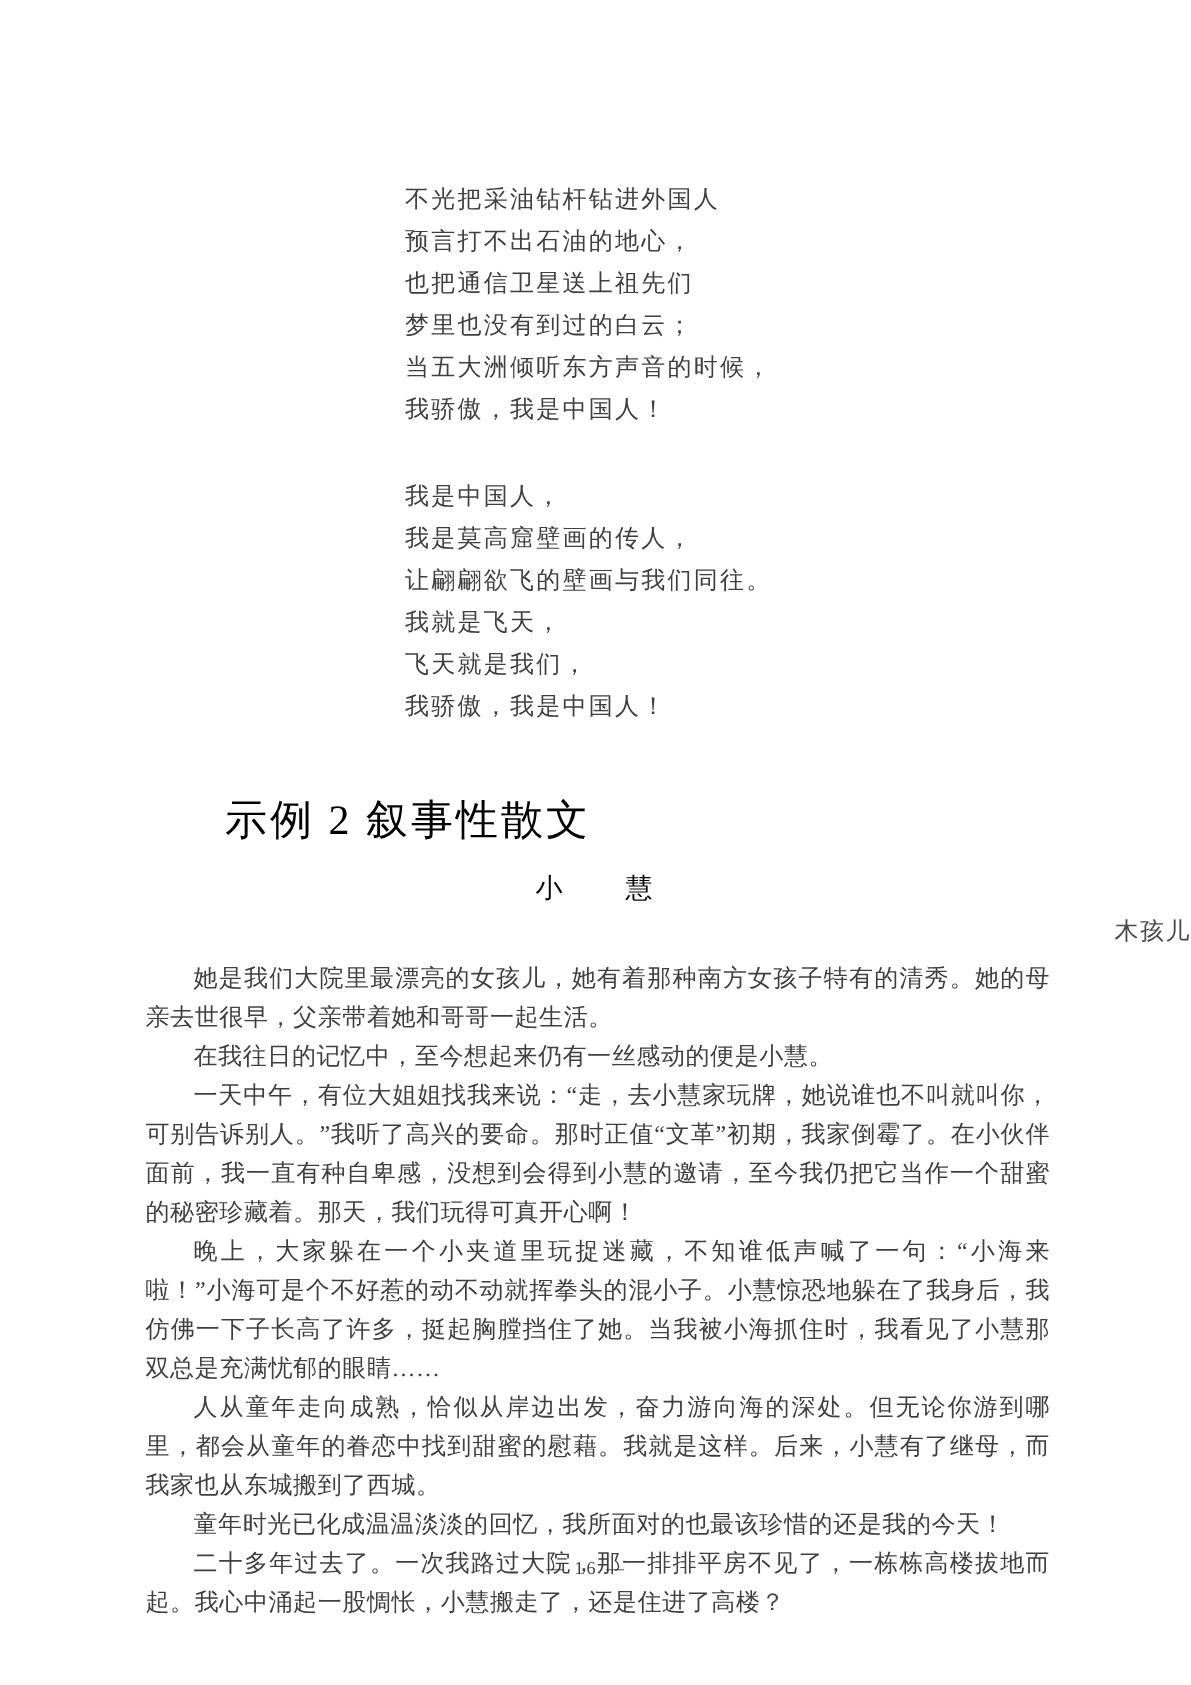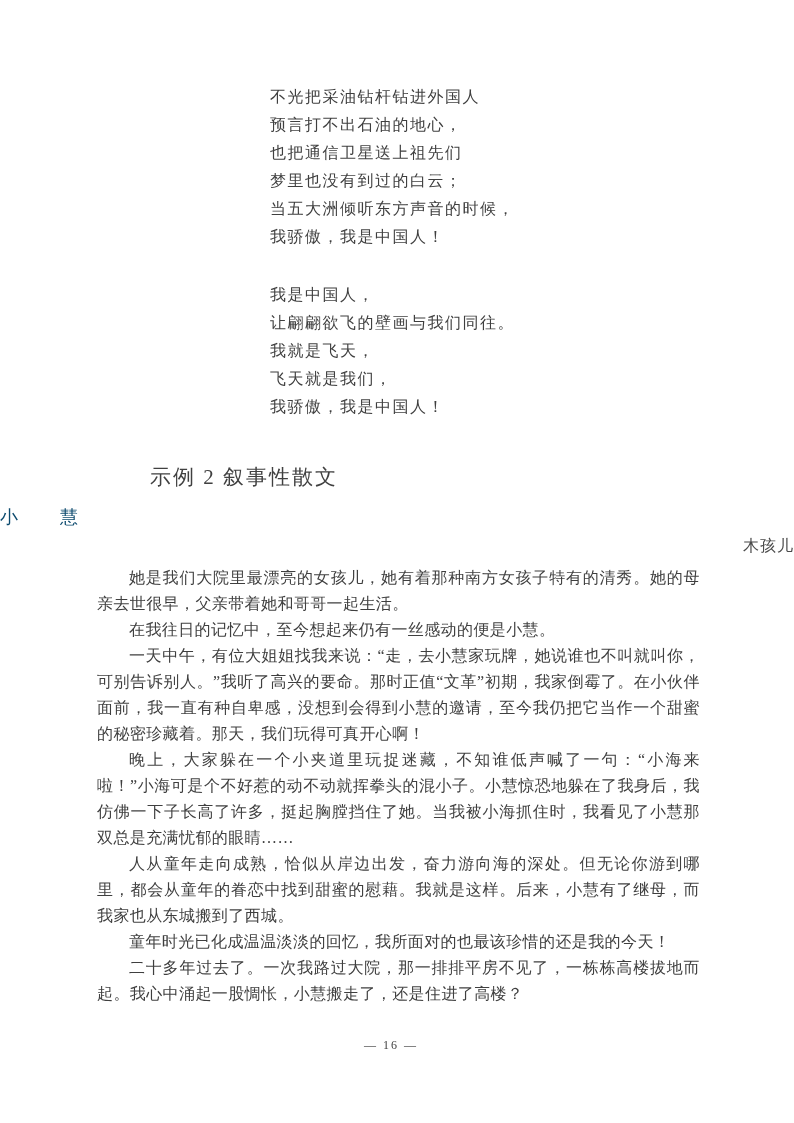--- a/index.html
+++ b/index.html
@@ -12,46 +12,46 @@
     width: 794px;
     height: 1123px;
     margin: 0 auto;
     background: #ffffff;
     color: #3f3f3f;
     font-family: "Liberation Serif", "DejaVu Serif", serif;
     overflow: hidden;
   }
   
   .poem {
-    padding-top: 83px;
+    padding-top: 120px;
     margin-left: 270px;
     font-size: 16px;
   }
   .poem .line {
     line-height: 28px;
     letter-spacing: 1.5px;
     white-space: nowrap;
   }
   .stanza-2 {
     margin-top: 30px;
   }
   
   .section-heading {
     margin: 42px 0 0 150px;
-    font-size: 21px;
+    font-size: 28px;
     letter-spacing: 2px;
-    color: #404040;
+    color: #000000;
   }
   
   .article-title {
     margin-top: 14px;
-    text-align: left;
+    text-align: center;
     font-size: 18px;
     letter-spacing: 2px;
-    color: #0c4a6e;
+    color: #000000;
   }
   .article-author {
     margin-top: 7px;
     text-align: right;
     font-size: 16px;
     letter-spacing: 1px;
     color: #4a4a4a;
   }
   
   .body-text {
@@ -86,20 +86,21 @@
     <div class="stanza">
       <div class="line">不光把采油钻杆钻进外国人</div>
       <div class="line">预言打不出石油的地心，</div>
       <div class="line">也把通信卫星送上祖先们</div>
       <div class="line">梦里也没有到过的白云；</div>
       <div class="line">当五大洲倾听东方声音的时候，</div>
       <div class="line">我骄傲，我是中国人！</div>
     </div>
     <div class="stanza stanza-2">
       <div class="line">我是中国人，</div>
+      <div class="line">我是莫高窟壁画的传人，</div>
       <div class="line">让翩翩欲飞的壁画与我们同往。</div>
       <div class="line">我就是飞天，</div>
       <div class="line">飞天就是我们，</div>
       <div class="line">我骄傲，我是中国人！</div>
     </div>
   </div>
 
   <div class="section-heading">示例 2  叙事性散文</div>
 
   <div class="article-title">小　　慧</div>

